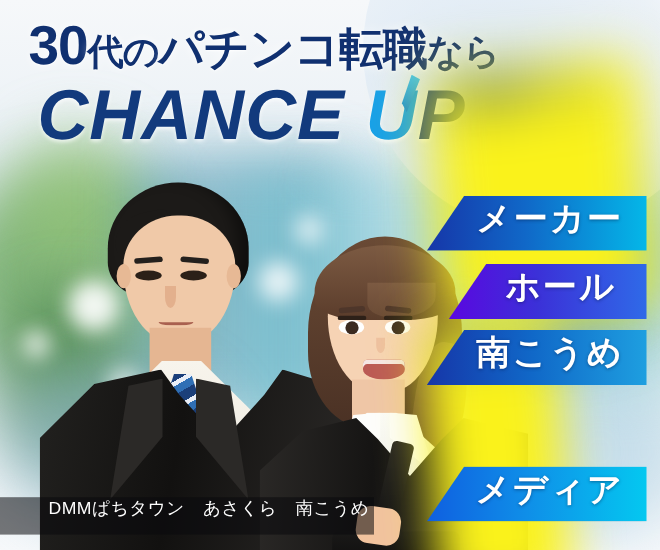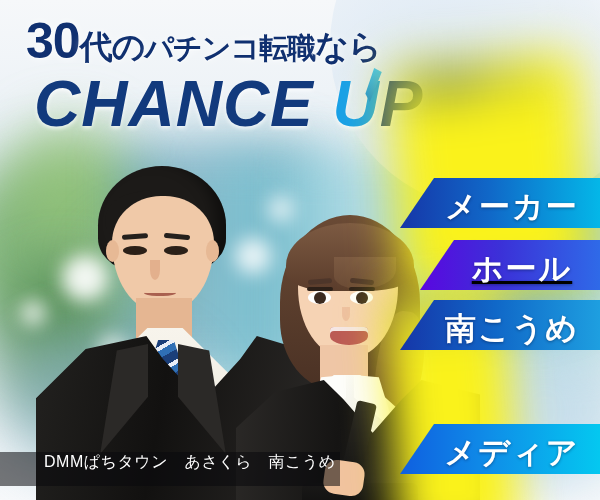--- a/index.html
+++ b/index.html
@@ -172,21 +172,21 @@
   }
 
   
   .headline{
     position:absolute; left:26px; top:16px; width:470px;
     font-weight:bold; color:#103070; letter-spacing:-1px;
     white-space:nowrap;
     text-shadow:0 1px 2px rgba(255,255,255,.85), 0 0 10px rgba(255,255,255,.8);
   }
   .headline .n{ font-size:50px; line-height:1; }
-  .headline .jp{ font-size:29px; line-height:1; }
+  .headline .jp{ font-size:41px; line-height:1; }
   .headline .sm{ font-size:33px; line-height:1; }
 
   .chance{
     position:absolute; left:34px; top:72px;
     font-style:italic; font-weight:bold; font-size:64px; line-height:1;
     color:#123a7d; letter-spacing:1px; white-space:nowrap;
     text-shadow:0 2px 4px rgba(255,255,255,.8);
   }
   .chance .up{ color:#123a7d; }
   .chance .u-wrap{ position:relative; display:inline-block; color:#17a0e8; }
@@ -203,32 +203,32 @@
     display:inline-block; padding:3px 10px 5px;
     transform:rotate(-4.2deg);
     box-shadow:1px 2px 4px rgba(0,0,0,.18);
     white-space:nowrap;
   }
   .badge .bar.b1{ font-size:29px; letter-spacing:-1px; }
   .badge .bar.b2{ font-size:29px; letter-spacing:-1px; margin-top:5px; margin-left:-4px; }
 
   
   .cat{
-    position:absolute; right:0; height:50px;
-    display:flex; align-items:flex-end; justify-content:center;
+    position:absolute; right:12px; height:50px;
+    display:flex; align-items:flex-start; justify-content:center;
     clip-path:polygon(34px 0,100% 0,100% 100%,0 100%);
     box-shadow:0 2px 5px rgba(0,0,0,.22);
   }
   .cat span{
     color:#fff; font-weight:bold; font-size:31px; letter-spacing:2px;
     text-shadow:0 1px 3px rgba(0,20,60,.45);
     padding-left:24px;
   }
   #cat0{ top:178px; width:200px; background:linear-gradient(90deg,#1636a8 0%,#1068c8 45%,#04b7e8 100%); }
-  #cat1{ top:240px; width:180px; background:linear-gradient(90deg,#5a07e0 0%,#3b31d8 45%,#2f6ae8 100%);text-decoration:underline; }
+  #cat1{ top:240px; width:180px; background:linear-gradient(90deg,#5a07e0 0%,#3b31d8 45%,#2f6ae8 100%); }
   #cat2{ top:300px; width:200px; background:linear-gradient(90deg,#1636a8 0%,#1068c8 48%,#1e9fe0 100%); }
   #cat3{ top:362px; width:170px; background:linear-gradient(90deg,#7a0ae8 0%,#5d1ce6 40%,#4a52e8 100%); }
   #cat4{ top:424px; width:200px; background:linear-gradient(90deg,#0f5fe0 0%,#0f8ee8 45%,#04c8f0 100%); }
 
   
   .caption{
     position:absolute; left:0; top:452px; width:340px; height:34px;
     background:rgba(10,10,12,.55);
     display:flex; align-items:flex-start;
   }

